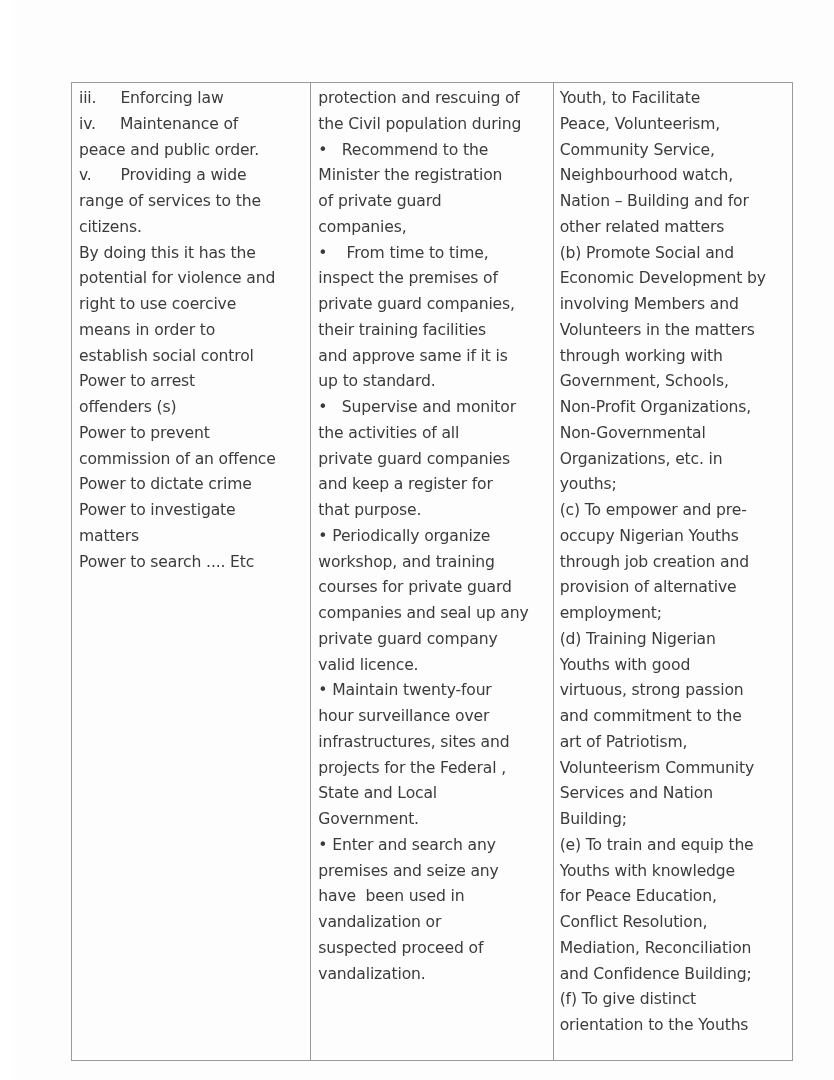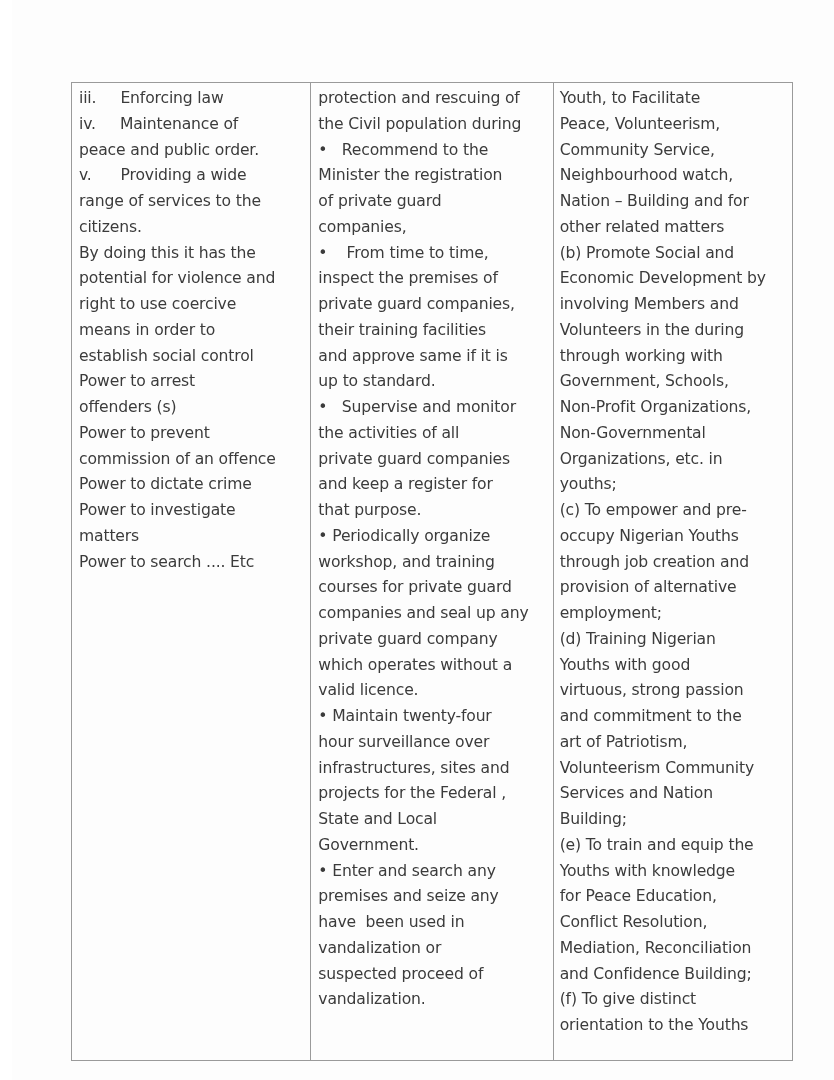--- a/index.html
+++ b/index.html
@@ -94,21 +94,20 @@
         <span class="line">•   Supervise and monitor</span>
         <span class="line">the activities of all</span>
         <span class="line">private guard companies</span>
         <span class="line">and keep a register for</span>
         <span class="line">that purpose.</span>
         <span class="line">• Periodically organize</span>
         <span class="line">workshop, and training</span>
         <span class="line">courses for private guard</span>
         <span class="line">companies and seal up any</span>
         <span class="line">private guard company</span>
-        <span class="line">which operates without a</span>
         <span class="line">valid licence.</span>
         <span class="line">• Maintain twenty-four</span>
         <span class="line">hour surveillance over</span>
         <span class="line">infrastructures, sites and</span>
         <span class="line">projects for the Federal ,</span>
         <span class="line">State and Local</span>
         <span class="line">Government.</span>
         <span class="line">• Enter and search any</span>
         <span class="line">premises and seize any</span>
         <span class="line">have  been used in</span>
@@ -119,21 +118,21 @@
     <div class="col col-3">
         <span class="line">Youth, to Facilitate</span>
         <span class="line">Peace, Volunteerism,</span>
         <span class="line">Community Service,</span>
         <span class="line">Neighbourhood watch,</span>
         <span class="line">Nation – Building and for</span>
         <span class="line">other related matters</span>
         <span class="line">(b) Promote Social and</span>
         <span class="line">Economic Development by</span>
         <span class="line">involving Members and</span>
-        <span class="line">Volunteers in the during</span>
+        <span class="line">Volunteers in the matters</span>
         <span class="line">through working with</span>
         <span class="line">Government, Schools,</span>
         <span class="line">Non-Profit Organizations,</span>
         <span class="line">Non-Governmental</span>
         <span class="line">Organizations, etc. in</span>
         <span class="line">youths;</span>
         <span class="line">(c) To empower and pre-</span>
         <span class="line">occupy Nigerian Youths</span>
         <span class="line">through job creation and</span>
         <span class="line">provision of alternative</span>

